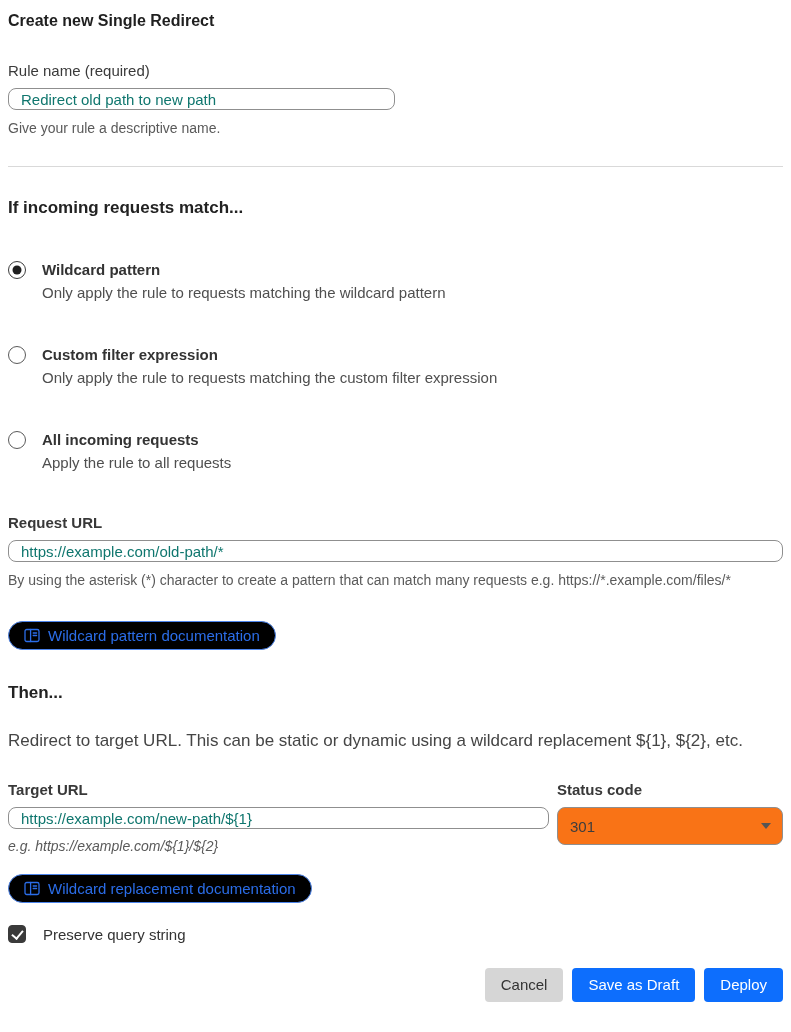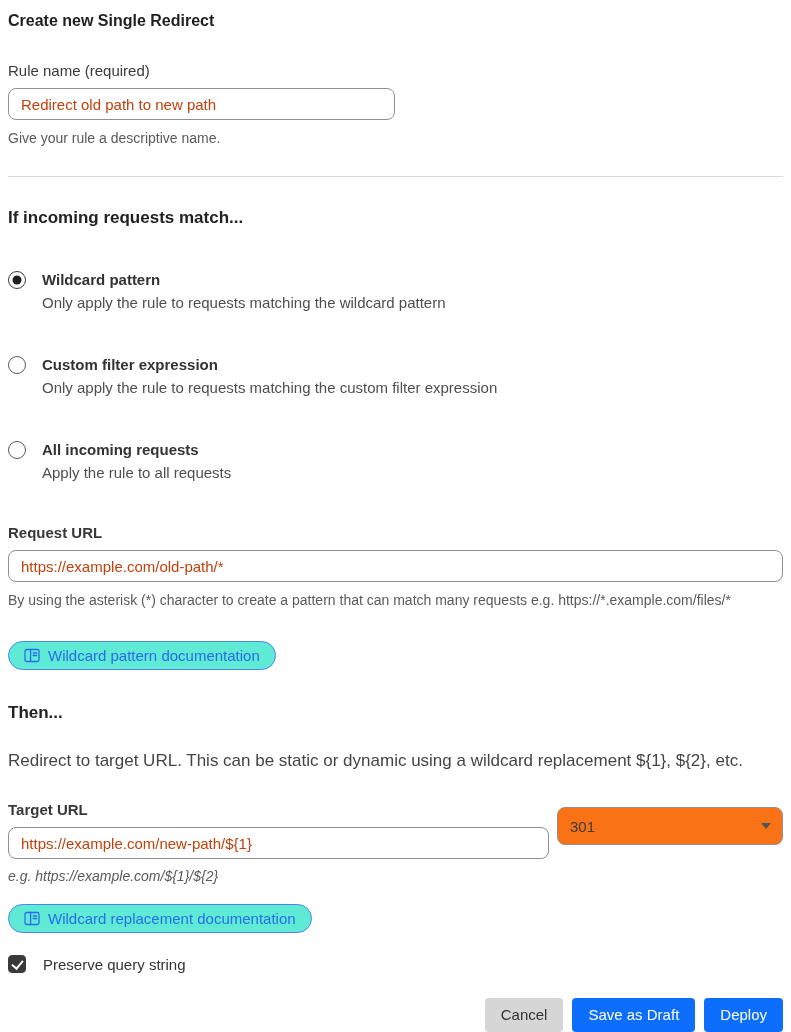--- a/index.html
+++ b/index.html
@@ -25,27 +25,27 @@
     display: block;
     font-size: 15px;
     color: #3a3a3a;
     line-height: 20px;
   }
   .field-label.strong { font-weight: 700; color: #383838; }
   .mt-label { margin-top: 27px; }
   .text-input {
     display: block;
     margin-top: 7px;
-    height: 32px;
+    height: 22px;
     border: 1px solid #8f8f8f;
     border-radius: 8px;
     padding: 0 12px;
     font-family: "Liberation Sans", sans-serif;
     font-size: 15px;
-    color: #c2410c;
+    color: #0f766e;
     background: #fff;
     outline: none;
     width: 100%;
   }
   .rule-name-input { width: 387px; }
   .help-text {
     margin-top: 7px;
     font-size: 14px;
     color: #5a5a5a;
     line-height: 22px;
@@ -106,21 +106,21 @@
   }
   .doc-button {
     margin-top: 30px;
     display: inline-flex;
     align-items: center;
     gap: 8px;
     height: 29px;
     padding: 0 15px;
     border: 1px solid #4d85ec;
     border-radius: 999px;
-    background: #5eead4;
+    background: #000000;
     color: #2b6de8;
     font-family: "Liberation Sans", sans-serif;
     font-size: 15px;
     cursor: pointer;
   }
   .doc-button svg { display: block; }
   .then-para {
     margin-top: 27px;
     font-size: 17px;
     color: #454545;
@@ -277,20 +277,21 @@
   <h2 class="section-heading" style="margin-top:33px;">Then...</h2>
   <p class="then-para">Redirect to target URL. This can be static or dynamic using a wildcard replacement ${1}, ${2}, etc.</p>
 
   <div class="target-row">
     <div class="target-col">
       <label class="field-label strong">Target URL</label>
       <input type="text" class="text-input" value="https://example.com/new-path/${1}" style="">
       <div class="help-text" style="margin-top:6px;font-style:italic;">e.g. https://example.com/${1}/${2}</div>
     </div>
     <div class="status-col">
+      <label class="field-label strong">Status code</label>
       <div class="select-wrap">
         <select>
           <option>301</option>
         </select>
         <span class="caret"></span>
       </div>
     </div>
   </div>
 
   <button class="doc-button" style="margin-top:17px;">

